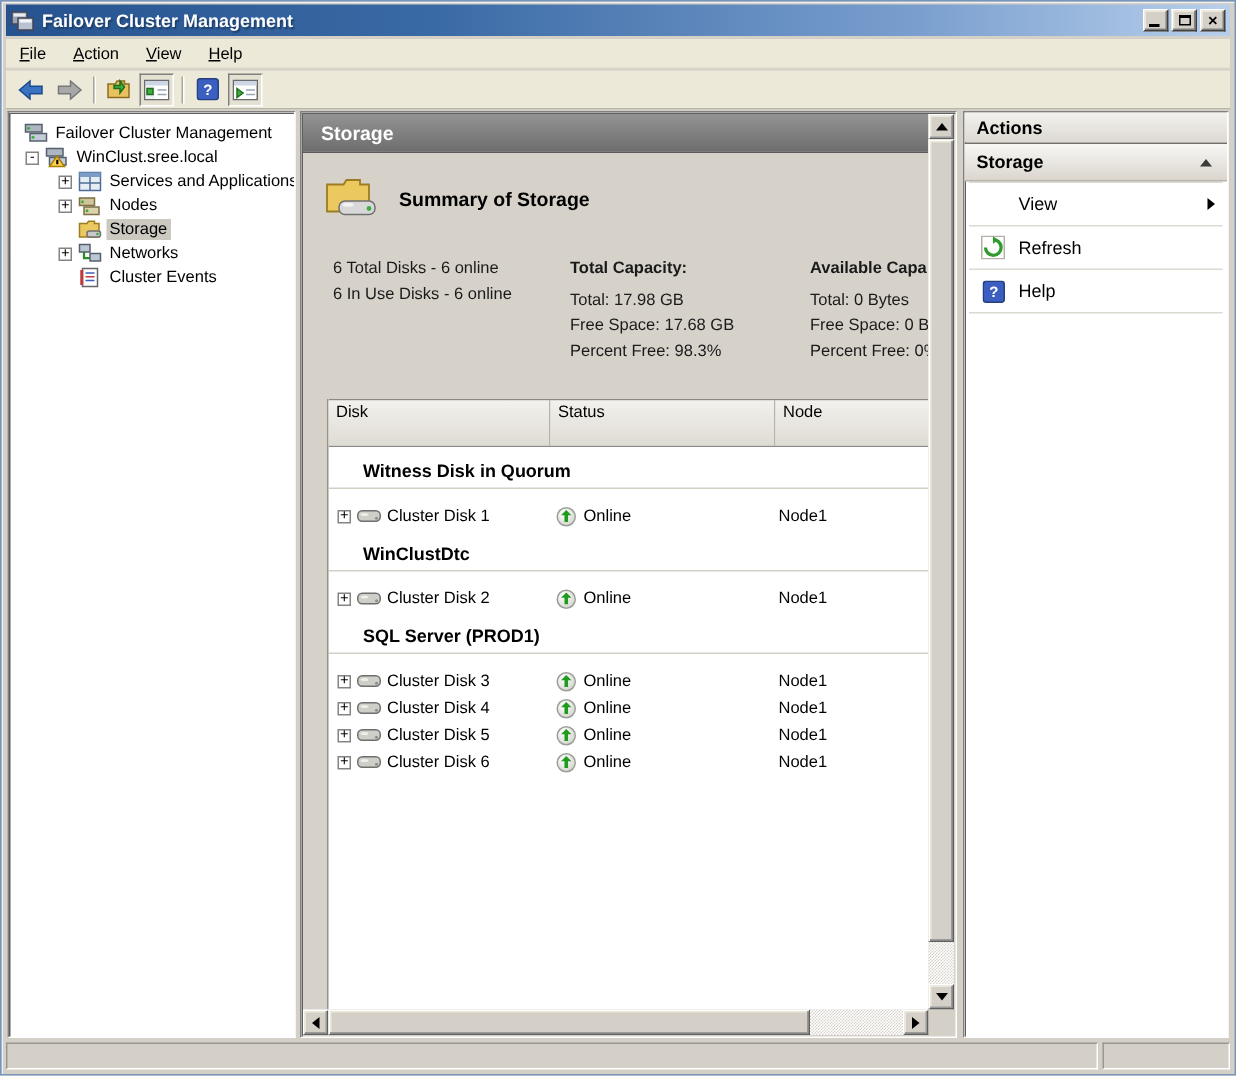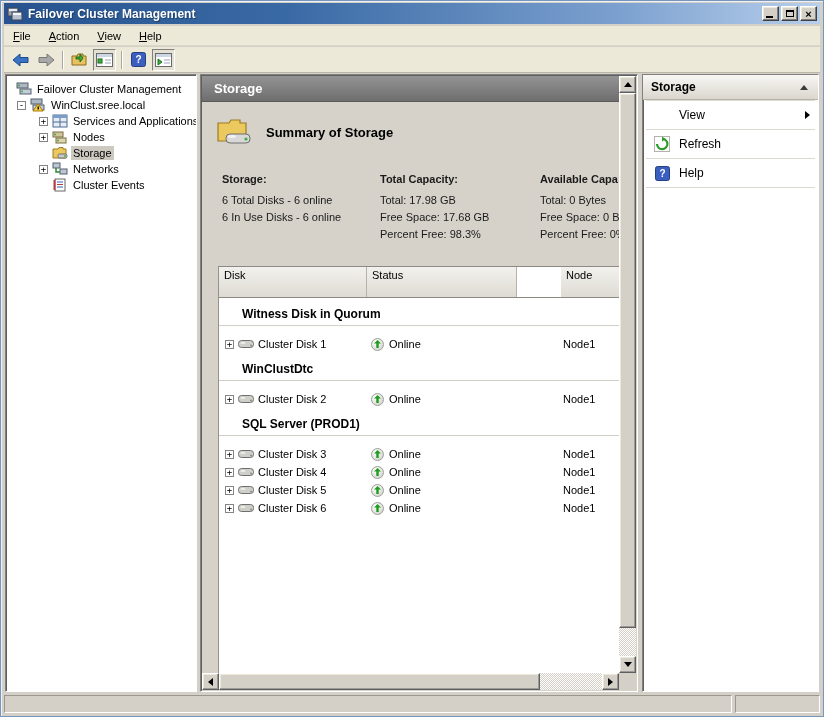--- a/index.html
+++ b/index.html
@@ -55,21 +55,21 @@
   .sum-col{position:absolute;top:68px;font-size:11px;color:#1a1a1a;white-space:nowrap;overflow:hidden;}
   .sum-col .h{font-weight:bold;margin-bottom:4px;}
   .sum-col div{line-height:17px;}
   .col0{left:20px;width:152px;} .col1{left:178px;width:156px;} .col2{left:338px;width:83px;}
   
   .table{position:absolute;top:190px;left:16px;right:17px;bottom:17px;background:#fff;
     border-left:1px solid #95928a;overflow:hidden;}
   .t-head{display:flex;height:32px;border-top:1px solid #8c8984;border-bottom:1px solid #8c8984;}
   .t-head .cell{background:linear-gradient(to bottom,#f2f1ed,#dedbd3);font-size:11px;padding:2px 0 0 5px;
     border-right:1px solid #b5b2a8;color:#000;}
-  .cw0{width:148px;flex:0 0 148px;} .cw1{width:150px;flex:0 0 150px;} .cw2{flex:1;border-right:none!important;margin-left:44px;}
+  .cw0{width:148px;flex:0 0 148px;} .cw1{width:150px;flex:0 0 150px;} .cw2{flex:1;border-right:none!important;}
   .group-title{margin-top:7px;padding:2px 0 4px 23px;font-weight:bold;font-size:12px;color:#000;
     border-bottom:1px solid #d2cfc7;}
   .t-row{display:flex;align-items:center;height:18px;font-size:11px;color:#000;}
   .t-row .c0{display:flex;align-items:center;padding-left:6px;}
   .t-row .c1{display:flex;align-items:center;padding-left:4px;}
   .t-row .c2{padding-left:2px;}
   .t-row .expander{margin-right:4px;}
   .disk-ico{margin-right:4px;}
   .status-ico{margin-right:5px;width:13px;height:13px;border-radius:50%;
     background:radial-gradient(circle at 35% 30%,#ffffff,#dcdcd6 70%,#c2c2ba);
@@ -280,21 +280,20 @@
         <div class="summary">
           <svg class="sum-ico" width="36" height="32" viewBox="0 0 36 32">
             <path d="M2 8 L13 8 L15 5 L24 5 L24 8 L30 8 L30 26 L2 26 Z" fill="#ecc95f" stroke="#9c7c20" stroke-width="1.2"></path>
             <rect x="10" y="19" width="24" height="9" rx="4" fill="#d8d8d8" stroke="#6f6f6f"></rect>
             <ellipse cx="16" cy="21.5" rx="4" ry="1.4" fill="#f2f2f2"></ellipse>
             <circle cx="30" cy="24" r="1.6" fill="#3fae3f"></circle>
           </svg>
           <div class="sum-title">Summary of Storage</div>
 
           <div class="sum-col col0">
-            <div class="h">Storage:</div>
             <div>6 Total Disks - 6 online</div>
             <div>6 In Use Disks - 6 online</div>
           </div>
           <div class="sum-col col1">
             <div class="h">Total Capacity:</div>
             <div>Total: 17.98 GB</div>
             <div>Free Space: 17.68 GB</div>
             <div>Percent Free: 98.3%</div>
           </div>
           <div class="sum-col col2">
@@ -463,20 +462,21 @@
           </div>
           <div class="sb-btn" style="right:0;left:auto;">
               <span class="arr arr-right"></span>
             </div>
         </div>
         <div class="corner"></div>
       </div>
     </div>
 
     <div class="actions-pane sunken">
+      <div class="a-header">Actions</div>
       <div class="a-group">
         <span>Storage</span>
         <span class="a-collapse"></span>
       </div>
 
       <div class="a-sep"></div>
 
       <div class="a-item">
         <span class="a-ico"></span>
         <span class="a-label">View</span>

